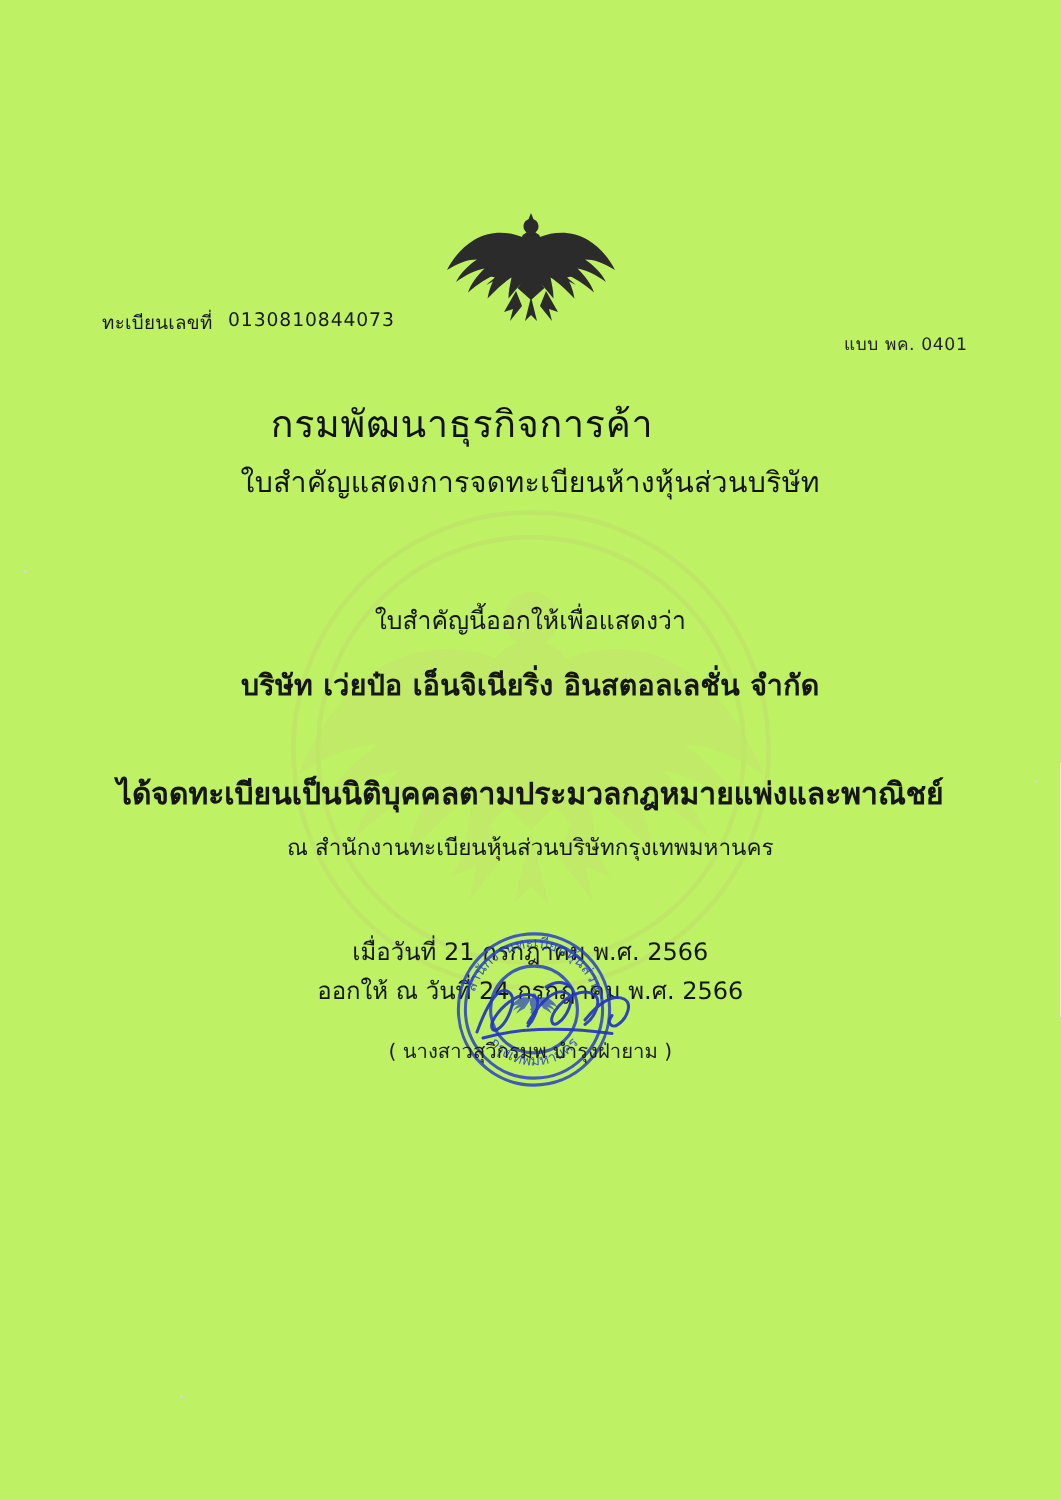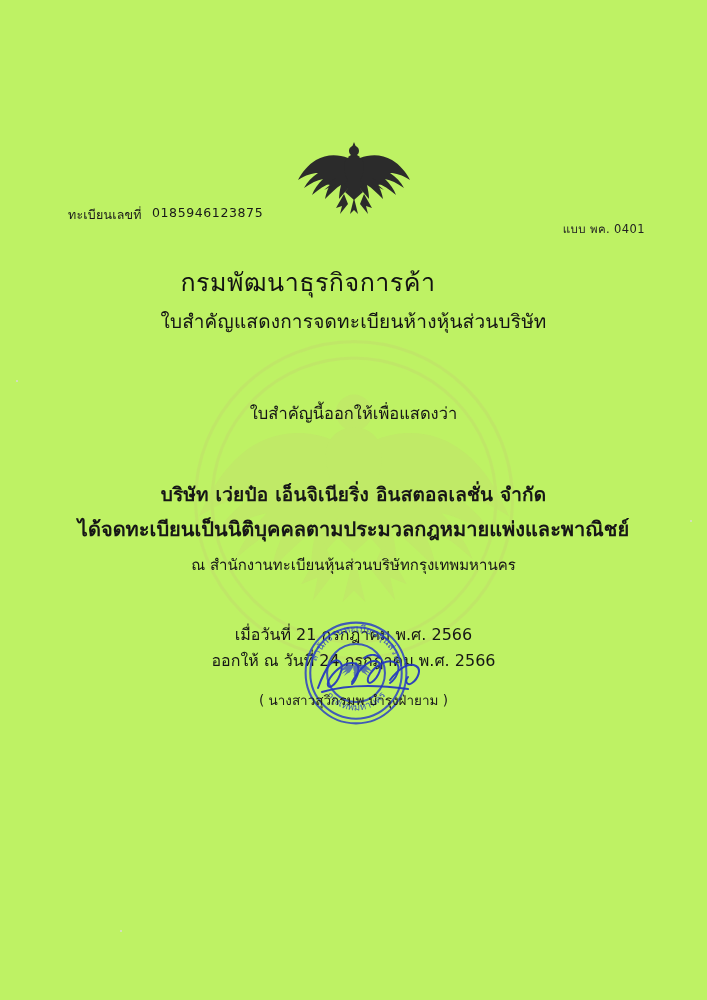--- a/index.html
+++ b/index.html
@@ -113,21 +113,21 @@
   .watermark svg { width: 330px; height: 330px; display: block; }
 
   
   .line {
     position: absolute;
     width: 707px;
     text-align: center;
     color: #161616;
   }
   .l-intro   { top: 400px; font-size: 16.5px; }
-  .l-company { top: 441px; font-size: 19px; font-weight: bold; letter-spacing: 0.2px; margin-top: 38px; }
+  .l-company { top: 441px; font-size: 19px; font-weight: bold; letter-spacing: 0.2px; }
   .l-statute { top: 513px; font-size: 20px; font-weight: bold; }
   .l-office  { top: 553px; font-size: 15px; }
   .l-date    { top: 622px; font-size: 16px; }
   .l-issued  { top: 648px; font-size: 16px; }
   .l-signer  { top: 689px; font-size: 13.5px; color: #1c1c1c; }
 
   
   .seal {
     position: absolute;
     left: 300px;
@@ -180,21 +180,21 @@
         <path d="M58 56 l-4 16 4-4 4 4z"></path>
 
         <path d="M40 36 l-10 6 4 1 -6 5 12-6z"></path>
         <path d="M76 36 l10 6 -4 1 6 5 -12-6z"></path>
       </g>
     </svg>
   </div>
 
   <div class="reg-line">
     <span class="reg-label">ทะเบียนเลขที่</span>
-    <span class="reg-number">0185946123875</span>
+    <span class="reg-number">0130810844073</span>
     <span class="form-code">แบบ พค. 0401</span>
   </div>
 
   <div class="dept-title">กรมพัฒนาธุรกิจการค้า</div>
   <div class="doc-title">ใบสำคัญแสดงการจดทะเบียนห้างหุ้นส่วนบริษัท</div>
 
   <div class="watermark">
     <svg viewBox="0 0 200 200" xmlns="http://www.w3.org/2000/svg">
       <g fill="none" stroke="#c9b47a" stroke-width="2">
         <circle cx="100" cy="100" r="96"></circle>

